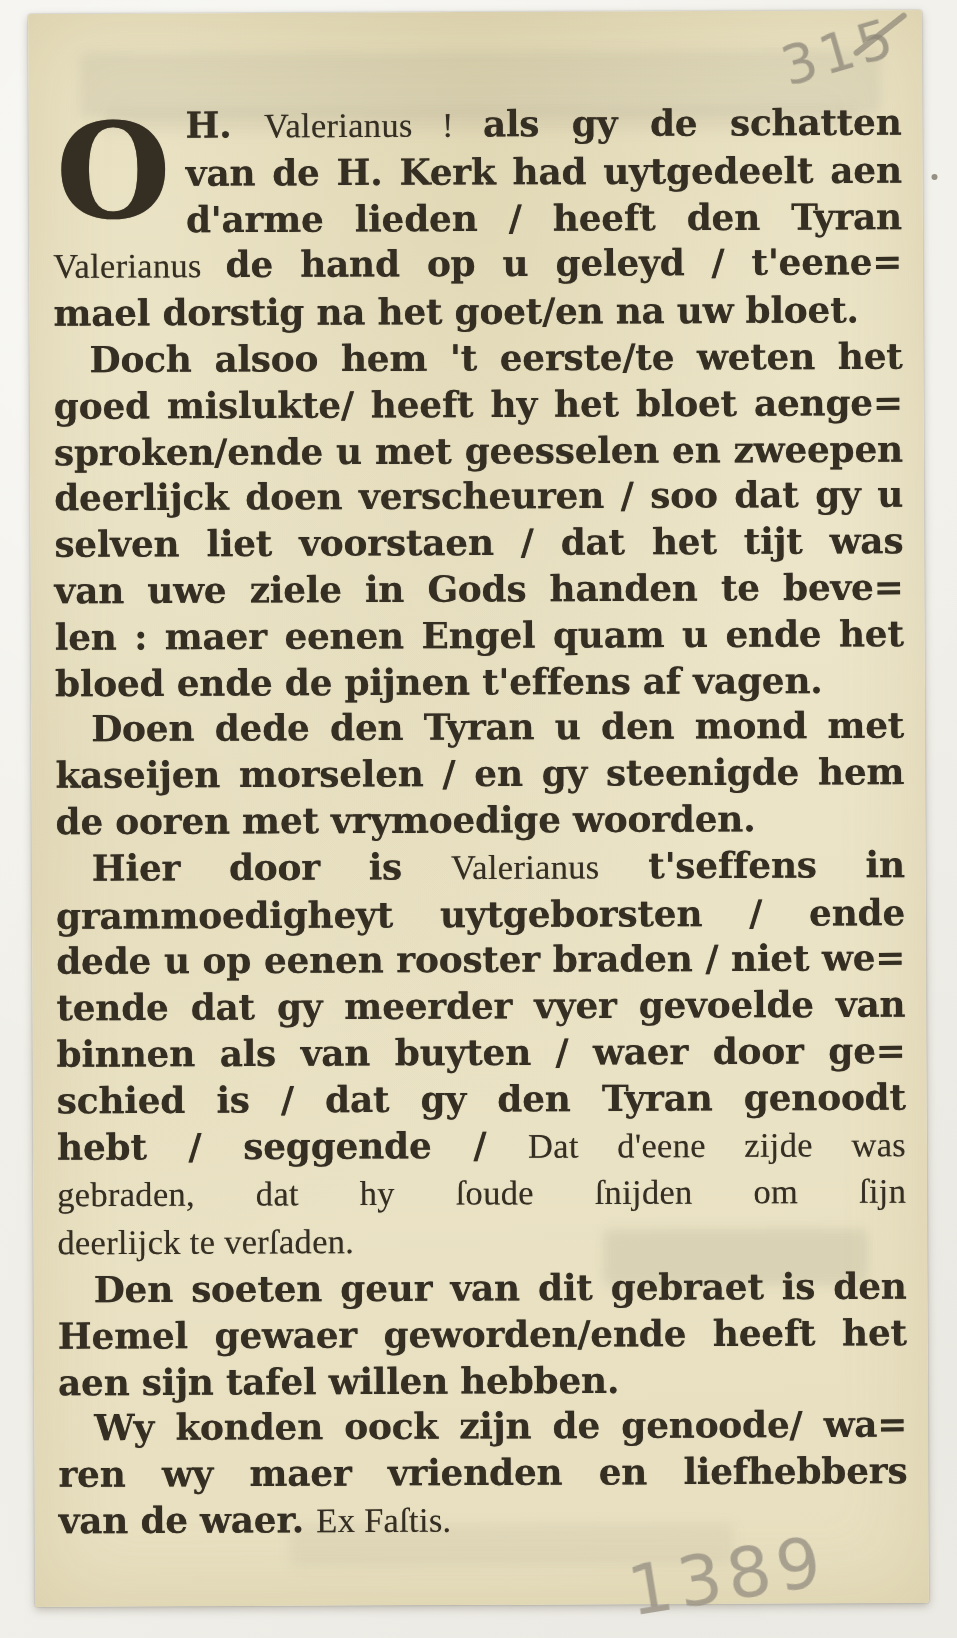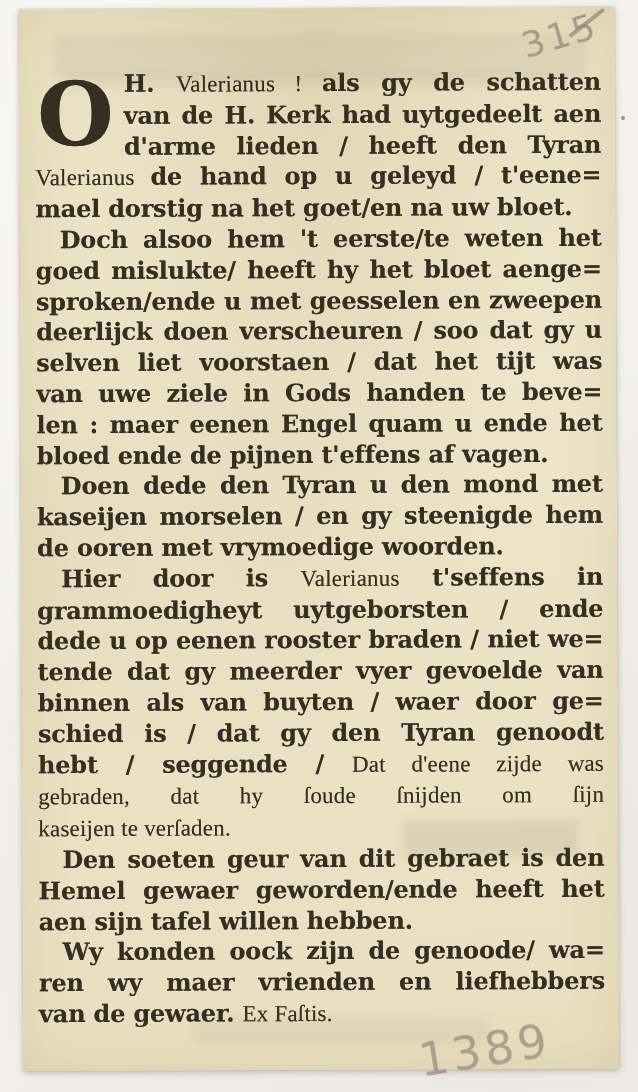--- a/index.html
+++ b/index.html
@@ -158,30 +158,30 @@
         </div>
         <div class="para">
           <div class="line indent"><span class="blackletter">Hier door is </span><span class="roman">Valerianus</span><span class="blackletter"> t'seffens in</span></div>
           <div class="line"><span class="blackletter">grammoedigheyt uytgeborsten / ende</span></div>
           <div class="line"><span class="blackletter">dede u op eenen rooster braden / niet we=</span></div>
           <div class="line"><span class="blackletter">tende dat gy meerder vyer gevoelde van</span></div>
           <div class="line"><span class="blackletter">binnen als van buyten / waer door ge=</span></div>
           <div class="line"><span class="blackletter">schied is / dat gy den Tyran genoodt</span></div>
           <div class="line"><span class="blackletter">hebt / seggende / </span><span class="roman">Dat d'eene zijde was</span></div>
           <div class="line"><span class="roman">gebraden, dat hy ſoude ſnijden om ſijn</span></div>
-          <div class="line last"><span class="roman">kaseijen te verſaden.</span></div>
+          <div class="line last"><span class="roman">deerlijck te verſaden.</span></div>
         </div>
         <div class="para">
           <div class="line indent"><span class="blackletter">Den soeten geur van dit gebraet is den</span></div>
           <div class="line"><span class="blackletter">Hemel gewaer geworden/ende heeft het</span></div>
           <div class="line last"><span class="blackletter">aen sijn tafel willen hebben.</span></div>
         </div>
         <div class="para">
           <div class="line indent"><span class="blackletter">Wy konden oock zijn de genoode/ wa=</span></div>
           <div class="line"><span class="blackletter">ren wy maer vrienden en liefhebbers</span></div>
-          <div class="line last"><span class="blackletter">van de gewaer. </span><span class="roman">Ex Faſtis.</span></div>
+          <div class="line last"><span class="blackletter">van de waer. </span><span class="roman">Ex Faſtis.</span></div>
         </div>
       </div>
 
     <div class="pencil pencil-bottom">1389</div>
   </div>
   <div class="speck"></div>
 </div>
 
 </body></html>

